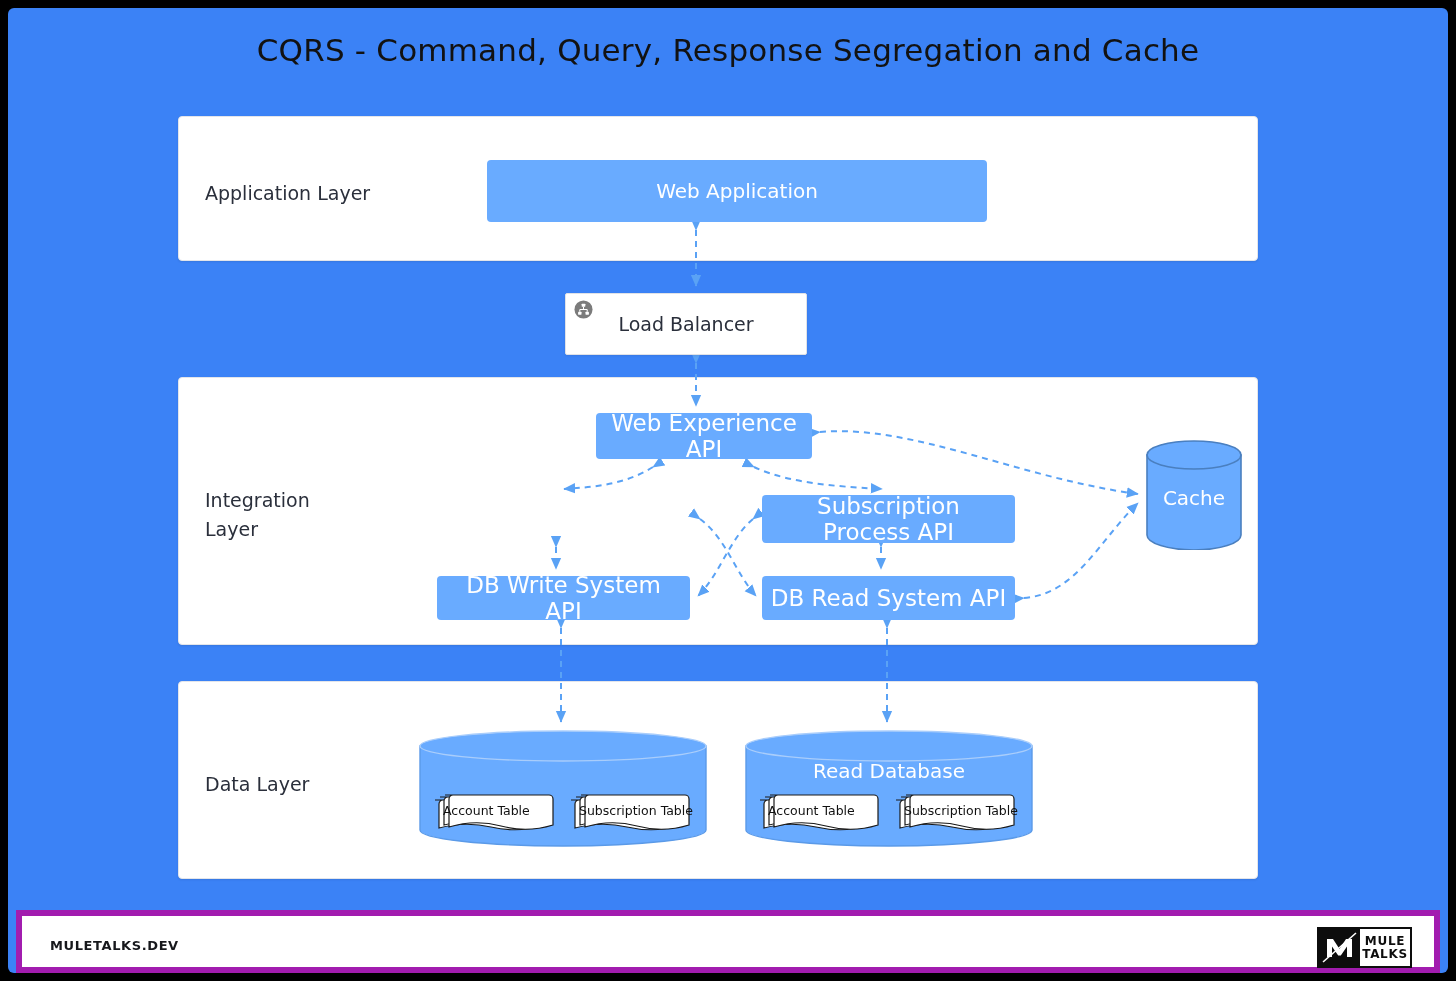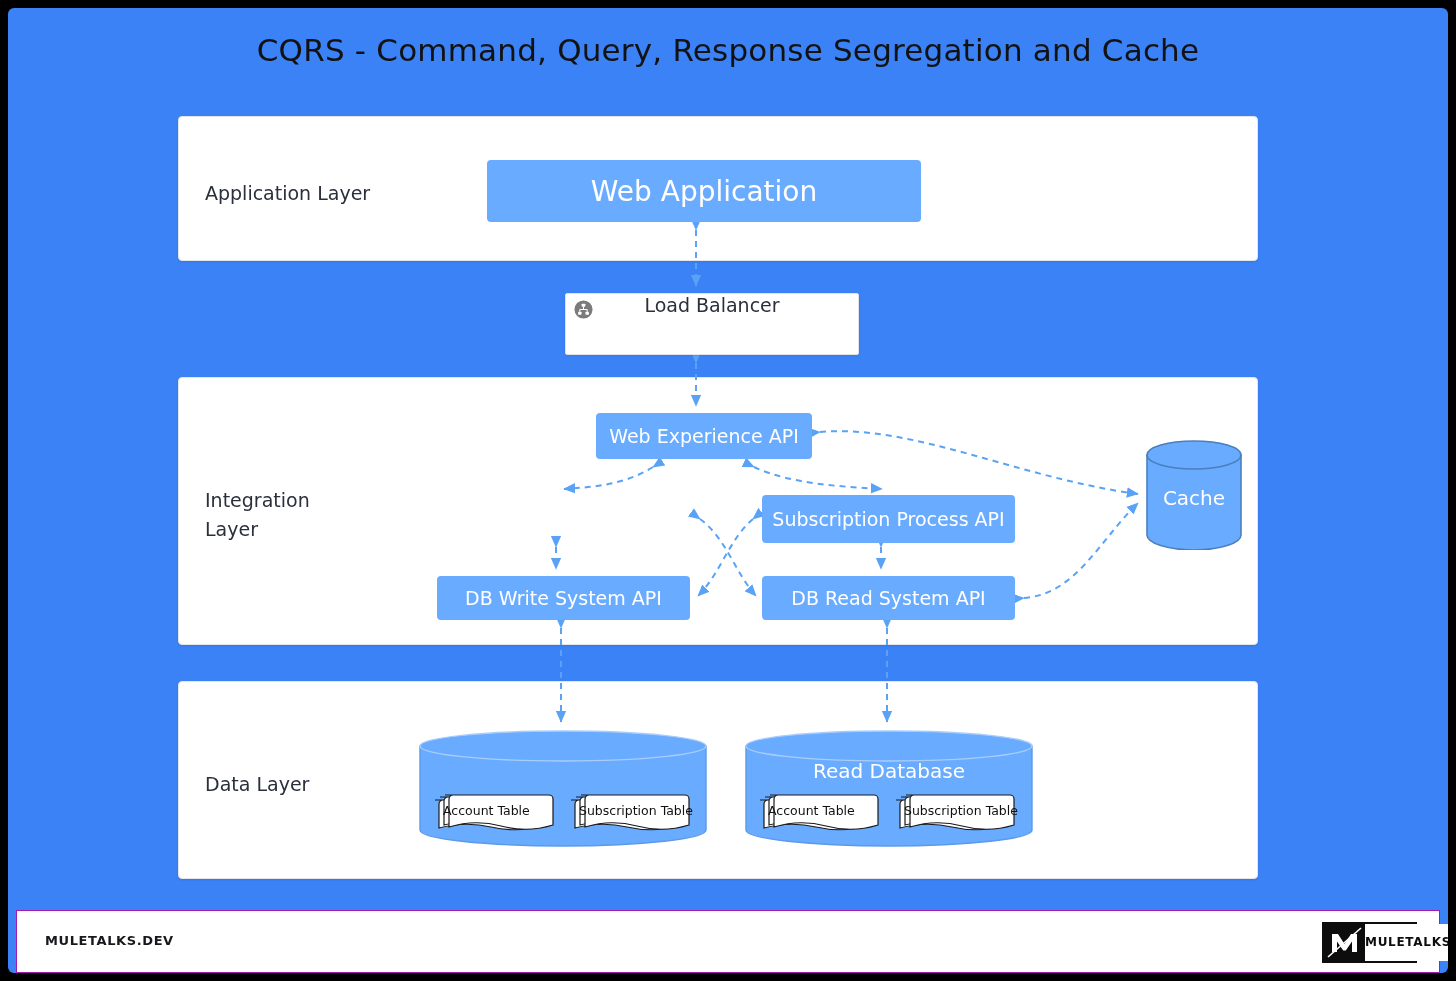--- a/index.html
+++ b/index.html
@@ -61,40 +61,41 @@
   
   .node {
     position: absolute;
     background: #69abff;
     border-radius: 4px;
     display: flex;
     align-items: center;
     justify-content: center;
     color: #ffffff;
     font-family: "DejaVu Sans", sans-serif;
-    font-size: 19px;
+    font-size: 23px;
     text-align: center;
     padding: 0 8px;
   }
-  #node-web-application { left: 479px; top: 152px; width: 434px; height: 62px; font-size: 28px; }
+  #node-web-application { left: 479px; top: 152px; width: 500px; height: 62px; font-size: 20px; }
   #node-web-experience-api   { left: 588px; top: 405px; width: 216px; height: 46px; }
   #node-account-process-api  { left: 429px; top: 487px; width: 253px; height: 44px; }
   #node-subscription-process-api { left: 754px; top: 487px; width: 253px; height: 48px; }
   #node-db-write-system-api  { left: 429px; top: 568px; width: 253px; height: 44px; }
   #node-db-read-system-api   { left: 754px; top: 568px; width: 253px; height: 44px; }
 
   
   #node-load-balancer {
     position: absolute;
-    left: 557px; top: 285px; width: 294px; height: 62px;
+    left: 557px; top: 285px; width: 242px; height: 62px;
     background: #ffffff;
     border: 1px solid #e0e2e7;
     border-radius: 2px;
     box-shadow: 0 1px 2px rgba(20,25,40,.08);
     display: flex;
+    align-items: center;
     justify-content: center;
     font-size: 19px;
     color: #2a2f3b;
   }
   #icon-load-balancer {
     position: absolute;
     left: 8px; top: 6px;
     width: 19px; height: 19px;
   }
 
@@ -141,21 +142,21 @@
     width: 1440px; height: 965px;
     pointer-events: none;
   }
 
   
   .footer {
     position: absolute;
     left: 8px; top: 902px;
     width: 1424px; height: 63px;
     background: #ffffff;
-    border: 1px solid #a21caf;
+    border: 6px solid #a21caf;
   }
   #footer-brand {
     position: absolute;
     left: 28px; top: 22px;
     font-family: "DejaVu Sans", sans-serif;
     font-size: 13px;
     font-weight: 700;
     letter-spacing: 0.6px;
     color: #17181c;
   }
@@ -169,21 +170,21 @@
   }
   #logo-mark {
     width: 41px;
     background: #0d0d0d;
     position: relative;
   }
   #logo-wordmark {
     flex: 1;
     background: #ffffff;
     display: flex;
-    flex-direction: row;
+    flex-direction: column;
     align-items: center;
     justify-content: center;
     line-height: 1.08;
     font-family: "DejaVu Sans", sans-serif;
     font-size: 12px;
     font-weight: 700;
     letter-spacing: 0.7px;
     color: #0d0d0d;
   }
 </style>

